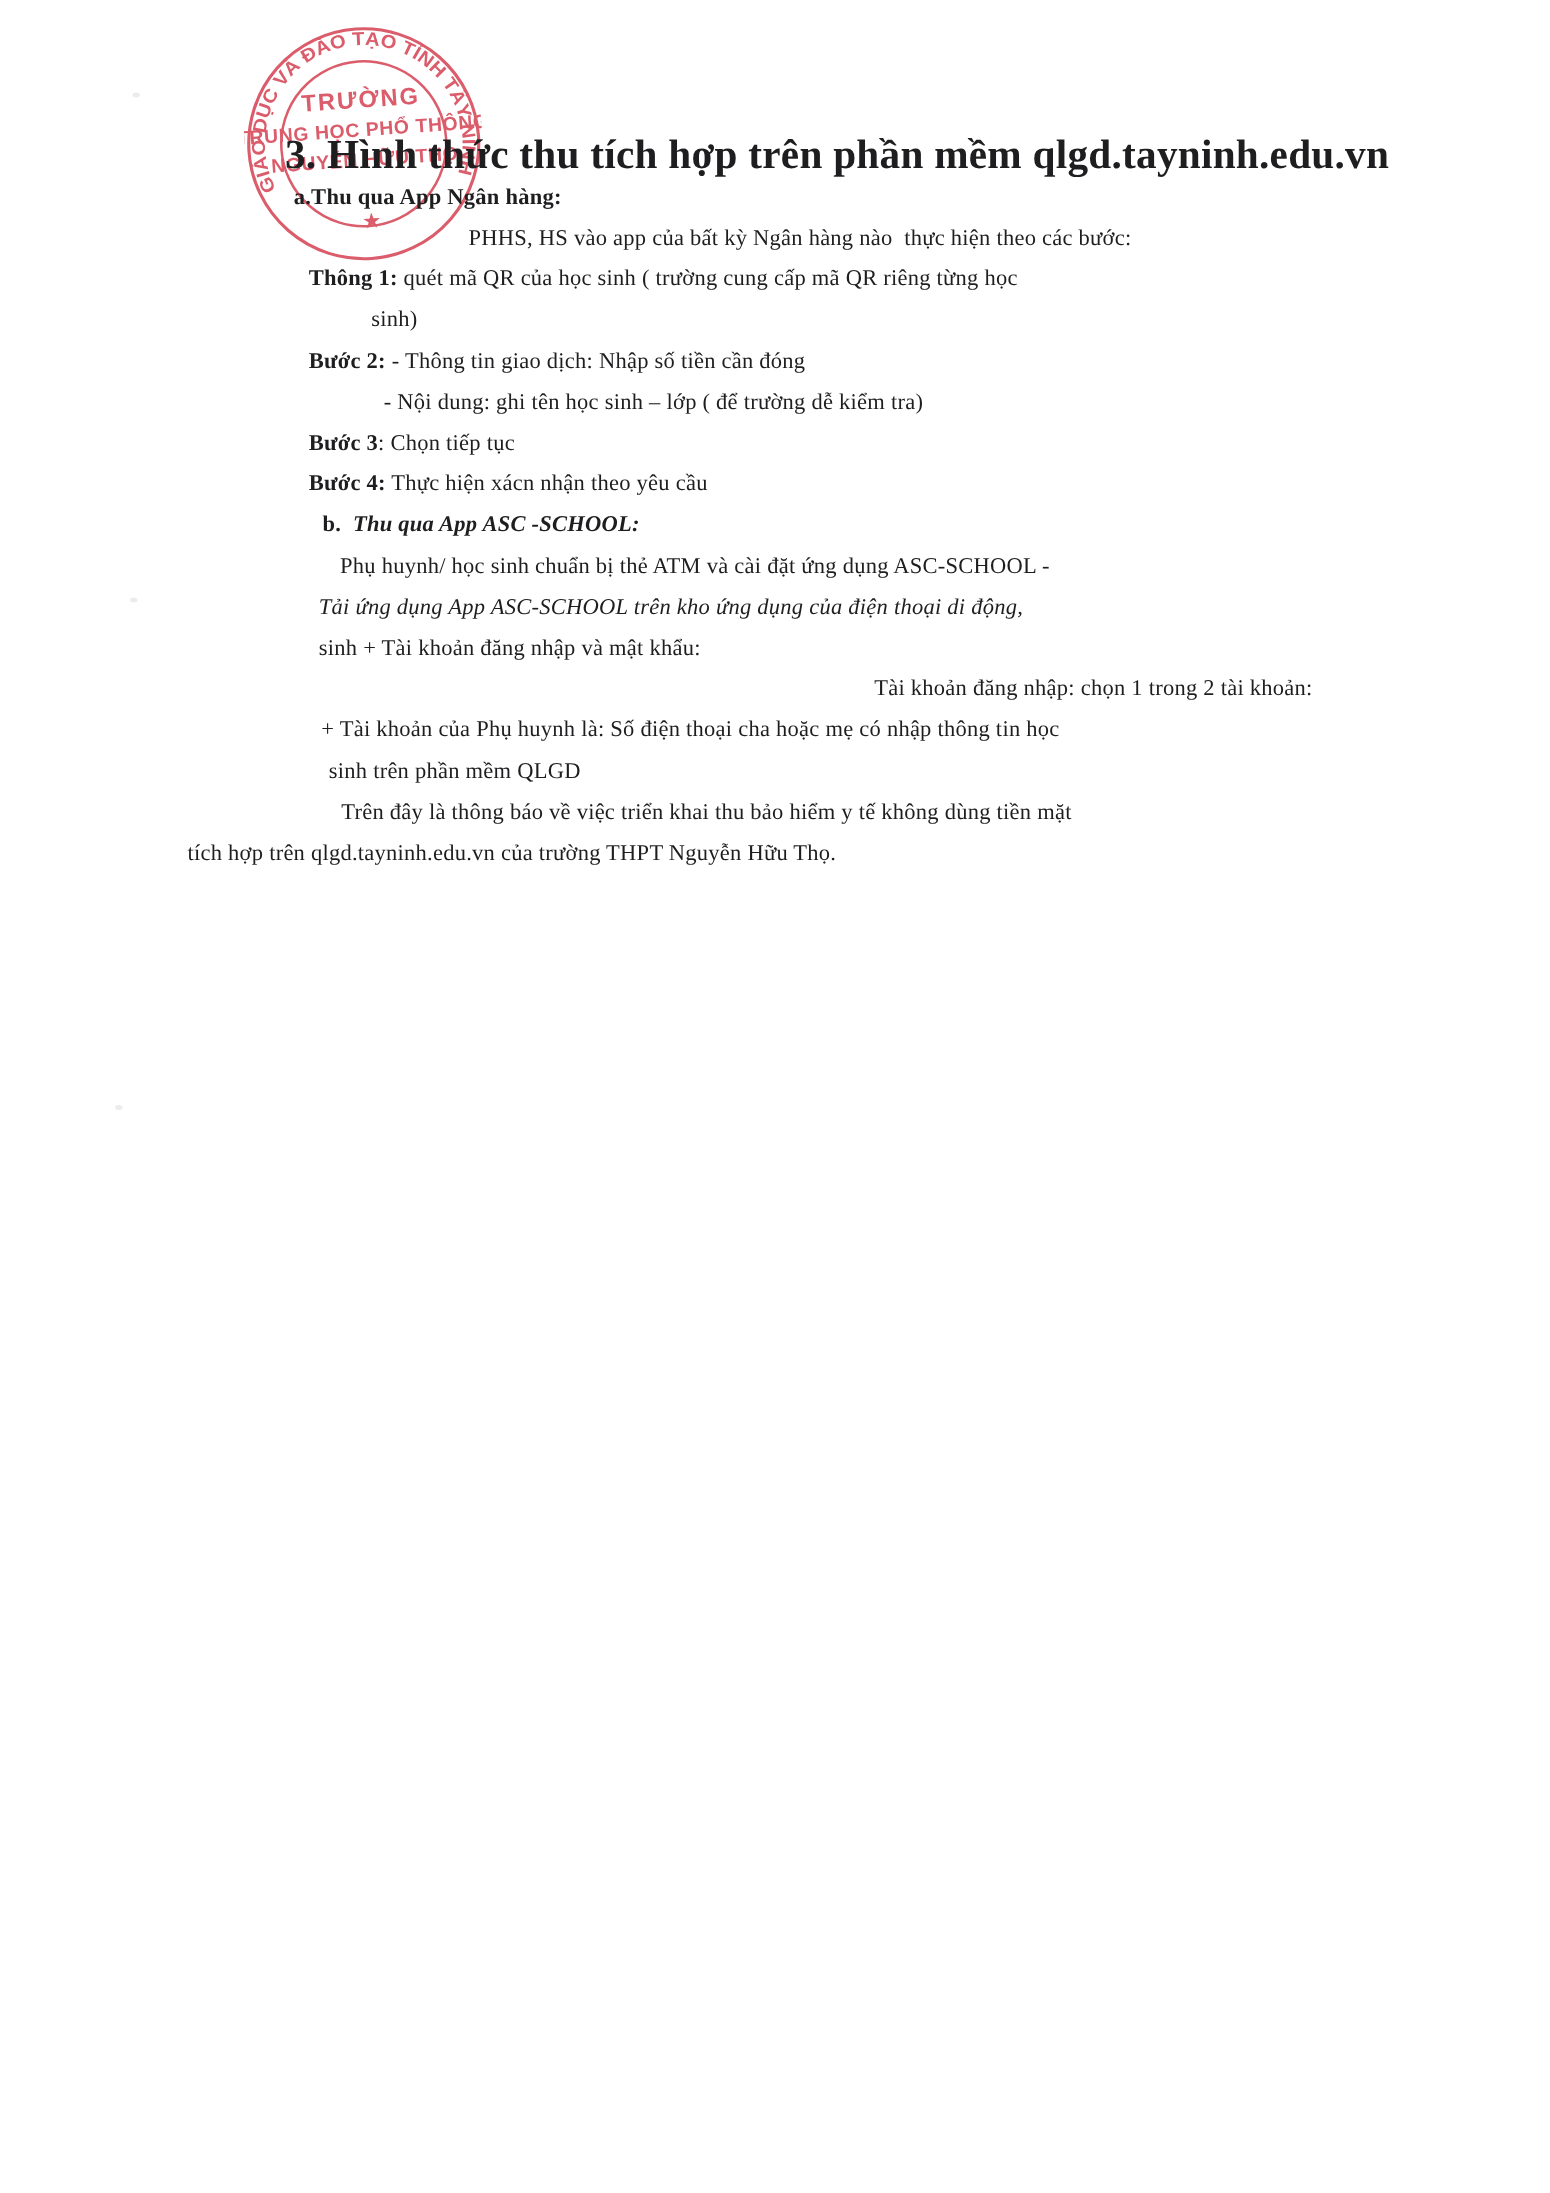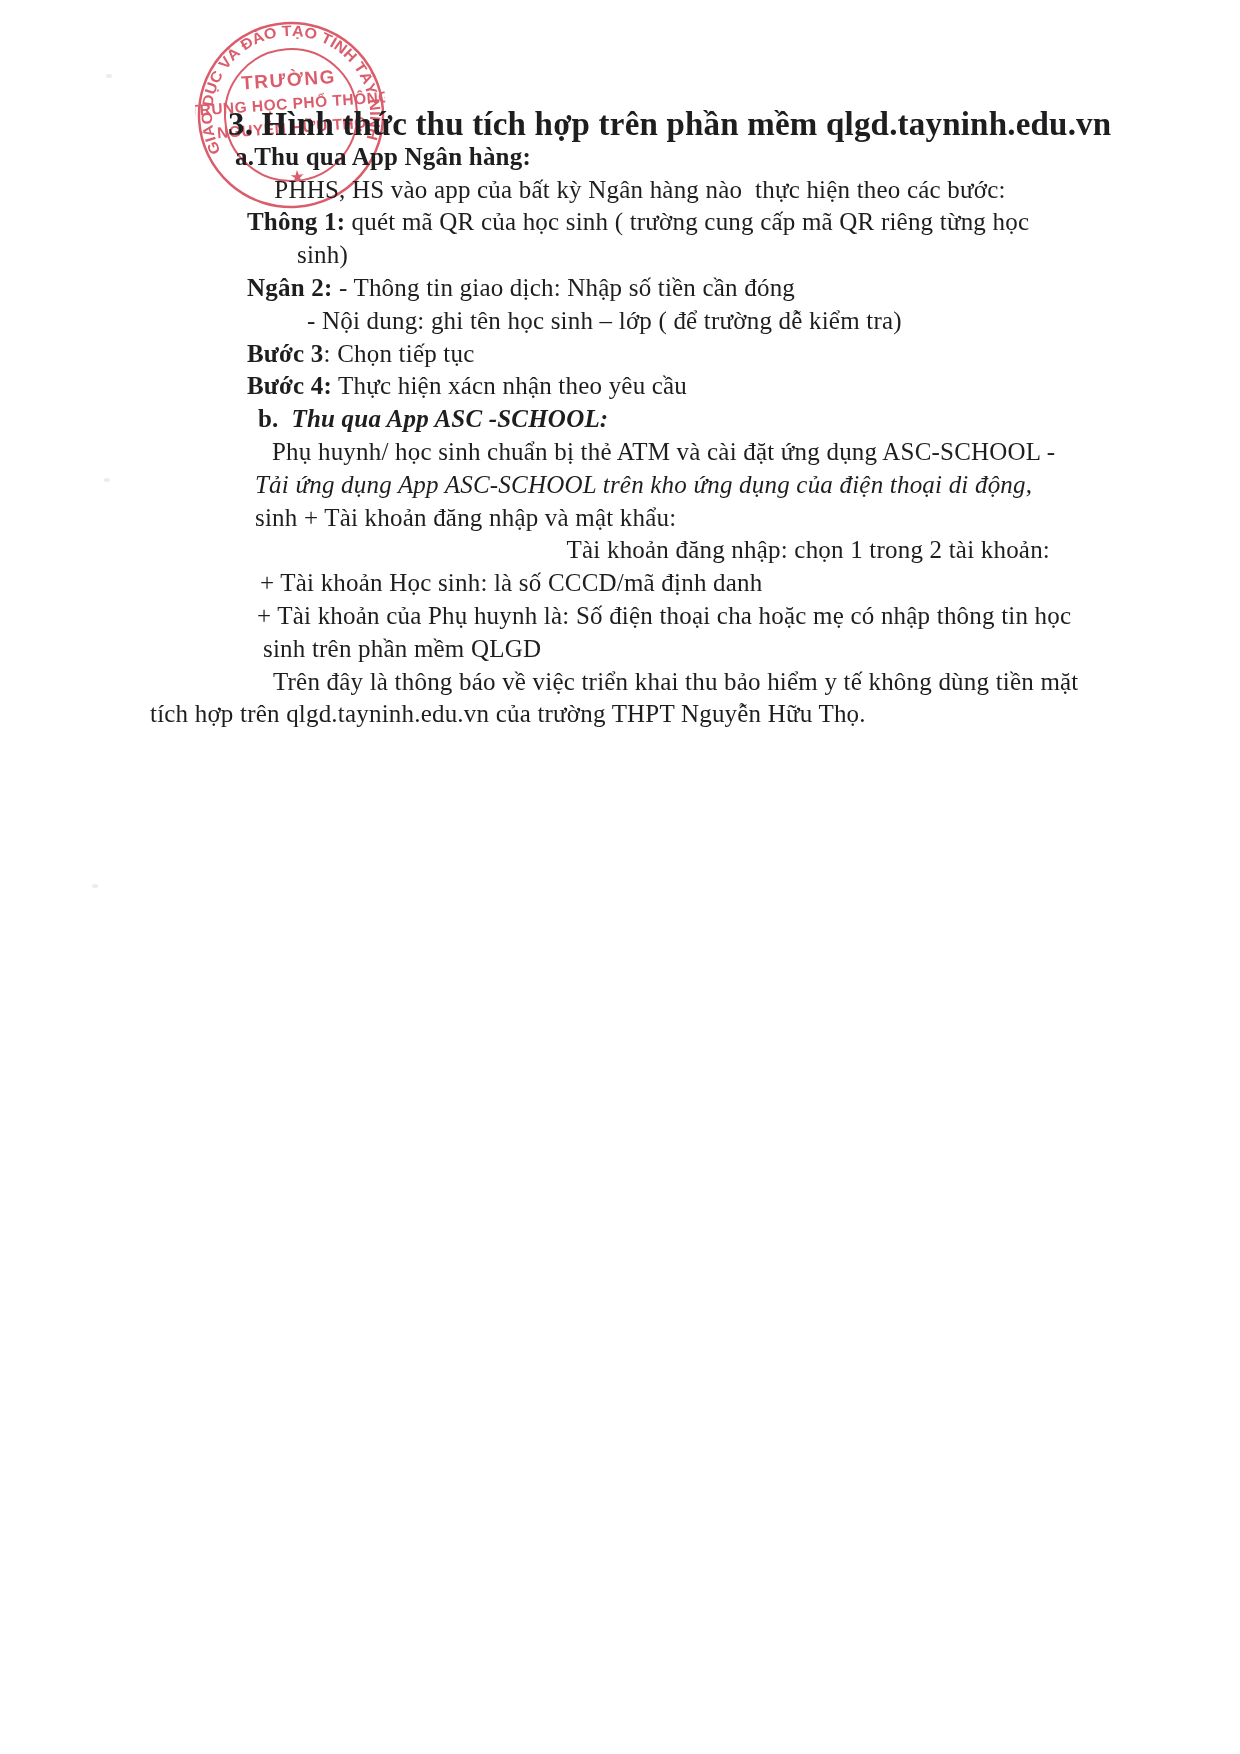--- a/index.html
+++ b/index.html
@@ -10,21 +10,21 @@
     overflow:hidden;
     font-family:"Liberation Serif", serif;
     color:#1e1e20;
   }
   .doc{
     position:absolute;
     left:150px; top:108px;
     width:900px;
   }
   .line{
-    font-size:25px;
+    font-size:18px;
     line-height:32.8px;
     white-space:pre;
     letter-spacing:0.2px;
   }
   .line.h{ font-size:33px; }
   .b{ font-weight:bold; }
   .i{ font-style:italic;margin-top:26px; }
 
   
   .stamp{
@@ -69,30 +69,29 @@
   <text x="95" y="113" class="ct2" text-anchor="middle">NGUYỄN HỮU THỌ</text>
   <text x="97" y="162" class="cstar" text-anchor="middle">★</text>
 </svg>
 
 <div class="doc">
     <div class="line h" style="padding-left: 78px;"><span class="b ">3. Hình thức thu tích hợp trên phần mềm qlgd.tayninh.edu.vn</span></div>
     <div class="line" style="padding-left: 85px;"><span class="b ">a.Thu qua App Ngân hàng:</span></div>
     <div class="line" style="padding-left: 80px; text-align: center;"><span class="">PHHS, HS vào app của bất kỳ Ngân hàng nào  thực hiện theo các bước:</span></div>
     <div class="line" style="padding-left: 97px;"><span class="b ">Thông 1:</span><span class=""> quét mã QR của học sinh ( trường cung cấp mã QR riêng từng học</span></div>
     <div class="line" style="padding-left: 147px;"><span class="">sinh)</span></div>
-    <div class="line" style="padding-left: 97px;"><span class="b ">Ngân 2:</span><span class=""> - Thông tin giao dịch: Nhập số tiền cần đóng</span></div>
+    <div class="line" style="padding-left: 97px;"><span class="b ">Bước 2:</span><span class=""> - Thông tin giao dịch: Nhập số tiền cần đóng</span></div>
     <div class="line" style="padding-left: 157px;"><span class="">- Nội dung: ghi tên học sinh – lớp ( để trường dễ kiểm tra)</span></div>
     <div class="line" style="padding-left: 97px;"><span class="b ">Bước 3</span><span class="">: Chọn tiếp tục</span></div>
     <div class="line" style="padding-left: 97px;"><span class="b ">Bước 4:</span><span class=""> Thực hiện xácn nhận theo yêu cầu</span></div>
     <div class="line" style="padding-left: 108px;"><span class="b ">b.  </span><span class="b i">Thu qua App ASC -SCHOOL:</span></div>
     <div class="line" style="padding-left: 122px;"><span class="">Phụ huynh/ học sinh chuẩn bị thẻ ATM và cài đặt ứng dụng ASC-SCHOOL -</span></div>
     <div class="line" style="padding-left: 105px; font-style: italic;"><span class="">Tải ứng dụng App ASC-SCHOOL trên kho ứng dụng của điện thoại di động,</span></div>
     <div class="line" style="padding-left: 105px;"><span class="">sinh + Tài khoản đăng nhập và mật khẩu:</span></div>
     <div class="line" style="padding-left: 120px; text-align: right;"><span class="">Tài khoản đăng nhập: chọn 1 trong 2 tài khoản:</span></div>
-    <div class="line" style="padding-left: 110px;"><span class="">+ Tài khoản Học sinh: là số CCCD/mã định danh</span></div>
     <div class="line" style="padding-left: 107px;"><span class="">+ Tài khoản của Phụ huynh là: Số điện thoại cha hoặc mẹ có nhập thông tin học</span></div>
     <div class="line" style="padding-left: 113px;"><span class="">sinh trên phần mềm QLGD</span></div>
     <div class="line" style="padding-left: 123px;"><span class="">Trên đây là thông báo về việc triển khai thu bảo hiểm y tế không dùng tiền mặt</span></div>
     <div class="line" style="padding-left: 0px;"><span class="">tích hợp trên qlgd.tayninh.edu.vn của trường THPT Nguyễn Hữu Thọ.</span></div>
   </div>
 
 <div class="speck" style="left:106px;top:74px;"></div>
 <div class="speck" style="left:104px;top:478px;"></div>
 <div class="speck" style="left:92px;top:884px;"></div>
 

